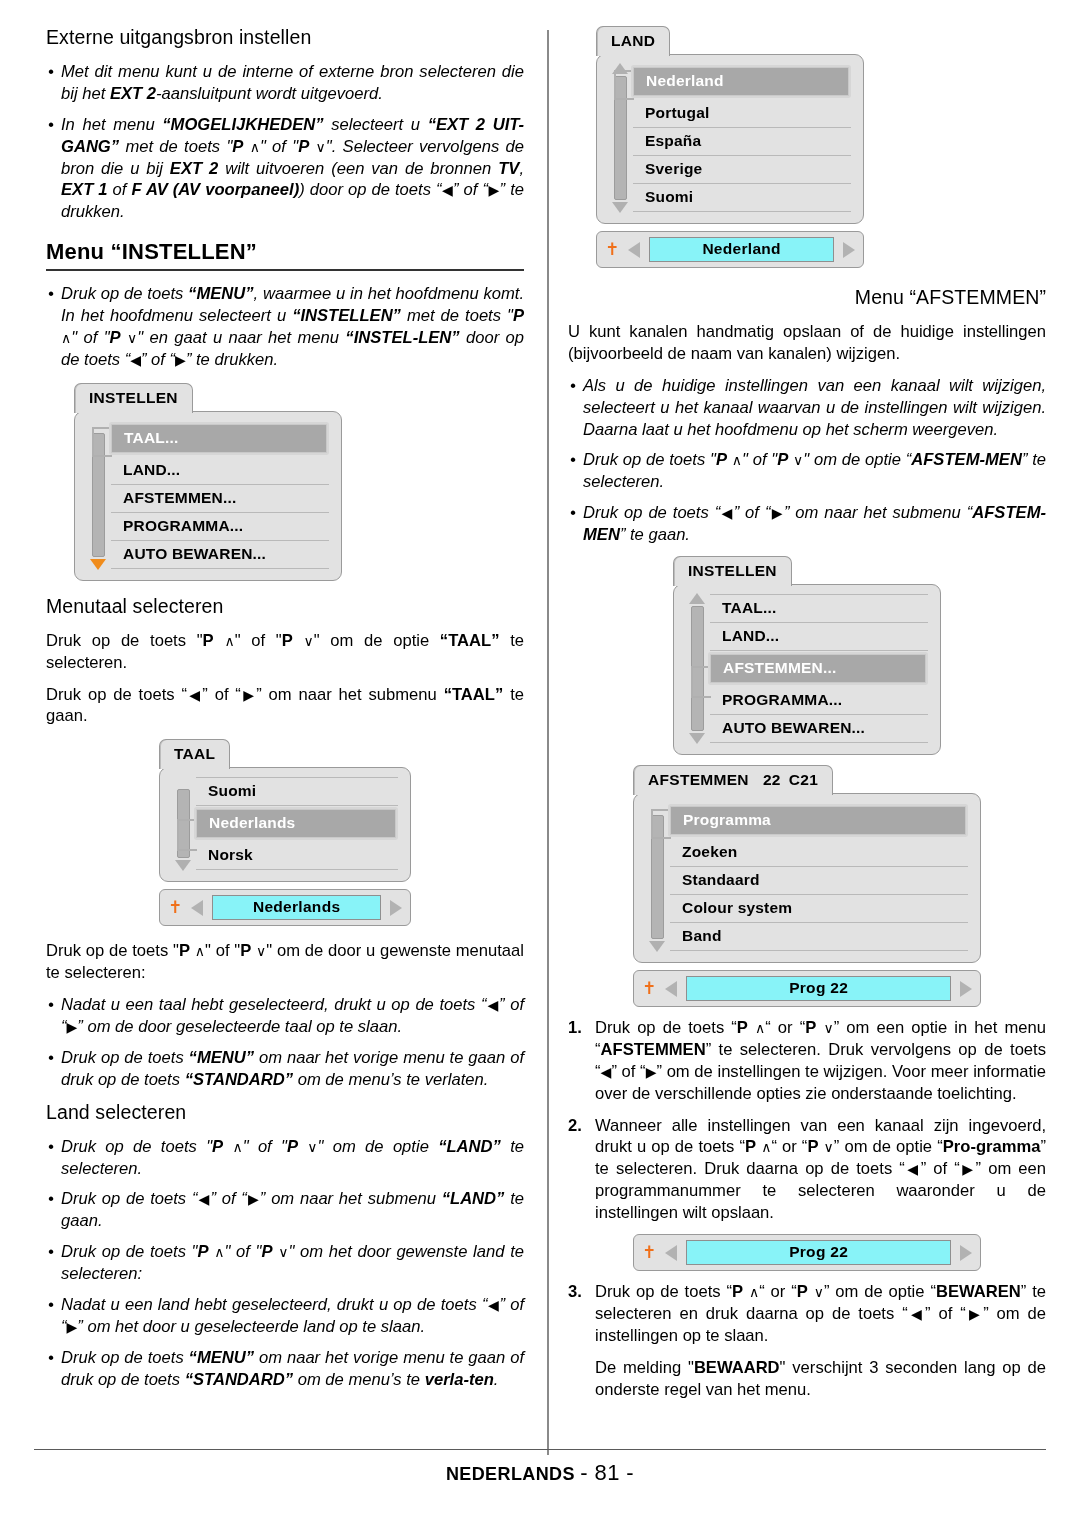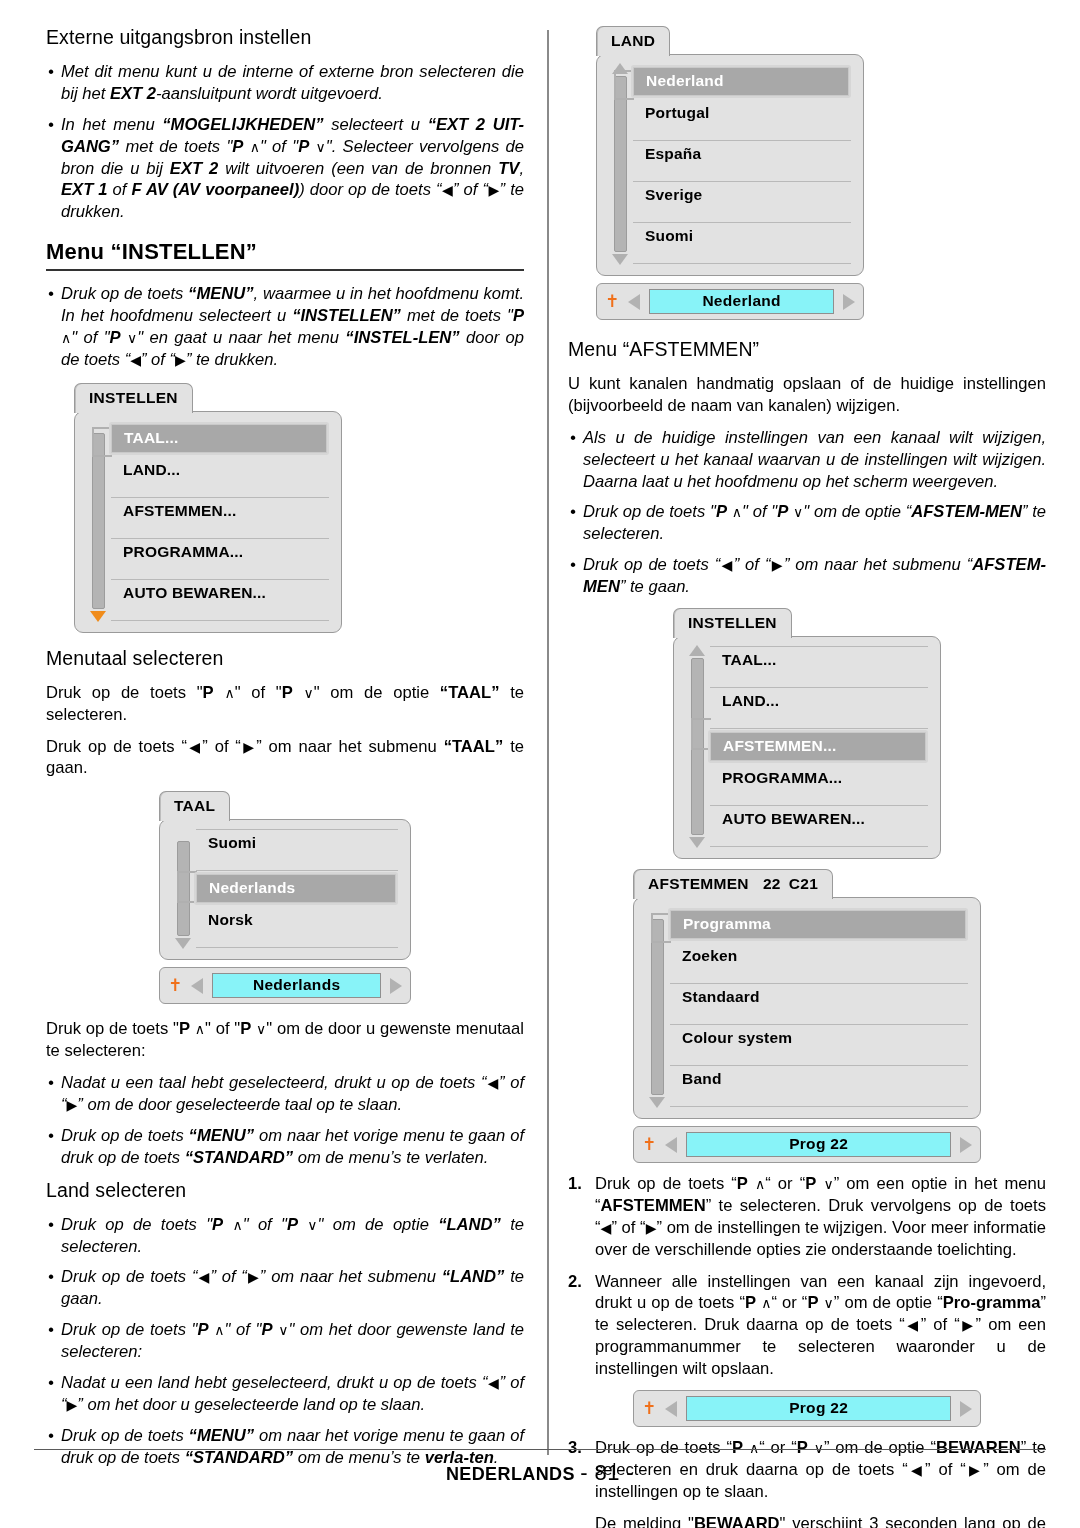--- a/index.html
+++ b/index.html
@@ -145,21 +145,21 @@
     border-left: 8px solid transparent;
     border-right: 8px solid transparent;
   }
   .rail-arrow-up { top: -1px; border-bottom: 11px solid #b0b0b0; }
   .rail-arrow-dn { bottom: -1px; border-top: 11px solid #b0b0b0; }
   .rail-arrow-dn.orange { border-top-color: #f08c1b; }
   .osd-items { flex: 1; position: relative; }
   .osd-item {
     font-size: 15.5px;
     font-weight: bold;
-    padding: 4px 6px 18px 12px;
+    padding: 4px 6px 5px 12px;
     border-bottom: 1.6px solid #b9b9b9;
     position: relative;
     letter-spacing: 0.2px;
   }
   .osd-item.topline { border-top: 1.6px solid #b9b9b9; }
   .osd-item.sel {
     background: #a8a8a8;
     color: #ffffff;
     border-bottom: none;
     border: 1.5px solid #c9c9c9;
@@ -359,21 +359,21 @@
             <div class="osd-status">
               <span class="wrench">✝</span>
               <span class="tri-l"></span>
               <span class="cyanfield">Nederland</span>
               <span class="tri-r"></span>
             </div>
           </div>
         </div>
       </div>
 
-      <h2 class="sec" style="margin-top:18px;">Menu “AFSTEMMEN”</h2>
+      <h2 class="sec" style="margin-top:18px;text-align:right;">Menu “AFSTEMMEN”</h2>
 
       <p class="body">U kunt kanalen handmatig opslaan of de huidige instellingen (bijvoorbeeld de naam van kanalen) wijzigen.</p>
 
       <ul class="bul">
         <li>Als u de huidige instellingen van een kanaal wilt wijzigen, selecteert u het kanaal waarvan u de instellingen wilt wijzigen. Daarna laat u het hoofdmenu op het scherm weergeven.</li>
         <li>Druk op de toets "<b>P</b> <span class="glyph">∧</span>" of "<b>P</b> <span class="glyph">∨</span>" om de optie “<b>AFSTEM-MEN</b>” te selecteren.</li>
         <li>Druk op de toets “<span class="glyph">◀</span>” of “<span class="glyph">▶</span>” om naar het submenu “<b>AFSTEM-MEN</b>” te gaan.</li>
       </ul>
 
       <div class="osd-wrap w290" style="margin:10px 0 8px 0;">

